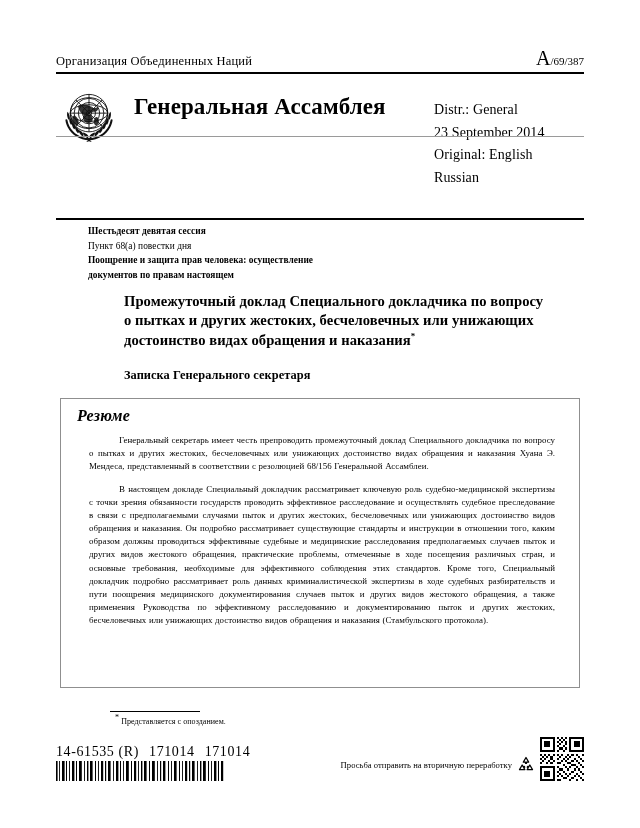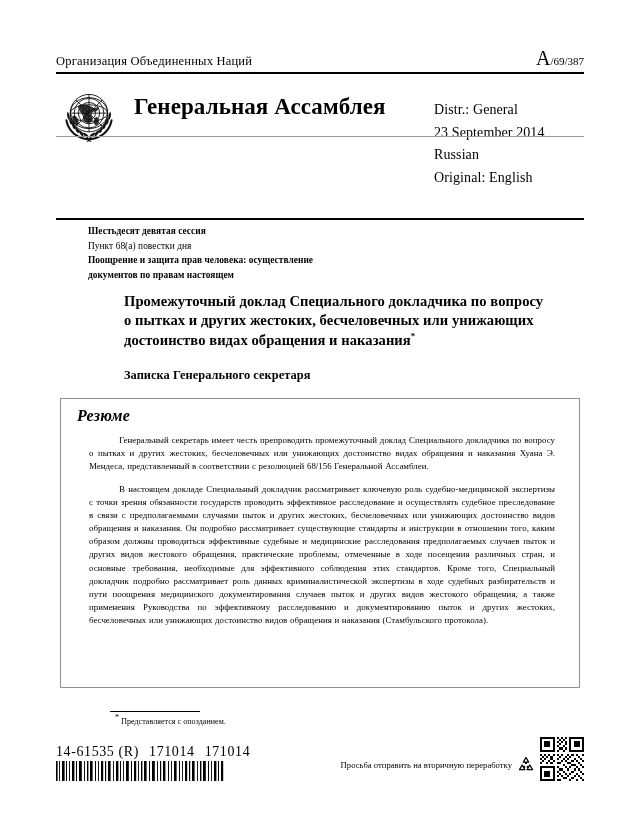--- a/index.html
+++ b/index.html
@@ -291,22 +291,22 @@
             </g>
             <path d="M46 86 c1.2 -2 3.6 -3.2 5.4 -2.2 c-1 2 -3.4 3.4 -5.4 2.2 z"></path>
             <path d="M54 86 c-1.2 -2 -3.6 -3.2 -5.4 -2.2 c1 2 3.4 3.4 5.4 2.2 z"></path>
           </g>
         </svg>
       </div>
       <div class="ga-title">Генеральная Ассамблея</div>
       <div class="distr-block">
         <div>Distr.: General</div>
         <div>23 September 2014</div>
+        <div>Original: English</div>
         <div>Russian</div>
-        <div>Original: English</div>
       </div>
     </div>
   </div>
 
   <div class="rule-under-head"></div>
 
   <div class="session-rule"></div>
   <div class="session-block">
     <div class="b">Шестьдесят девятая сессия</div>
     <div>Пункт 68(a) повестки дня</div>

